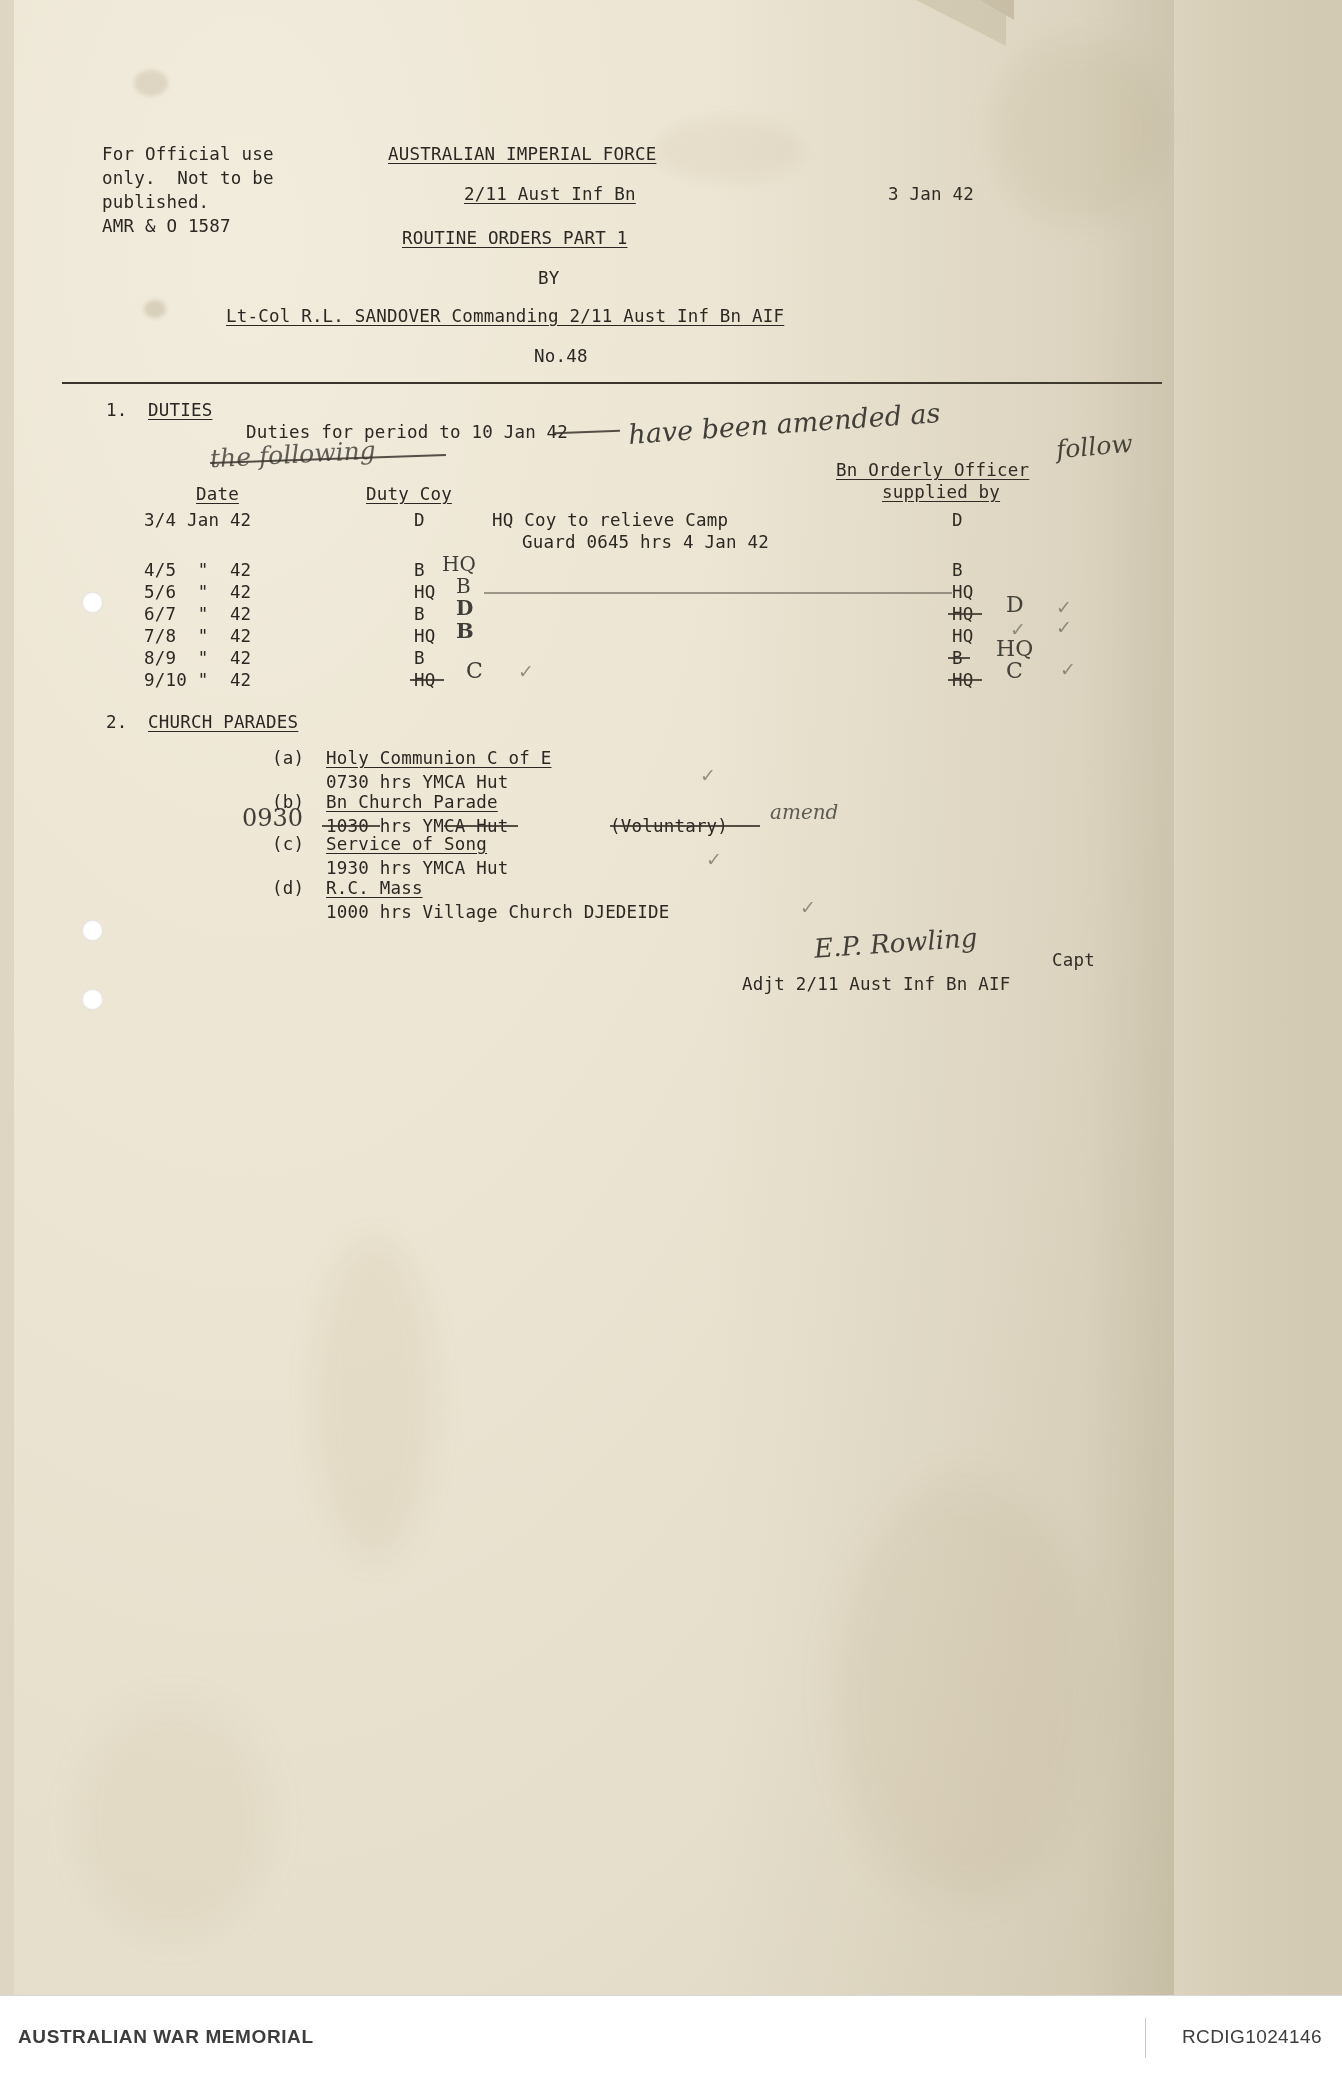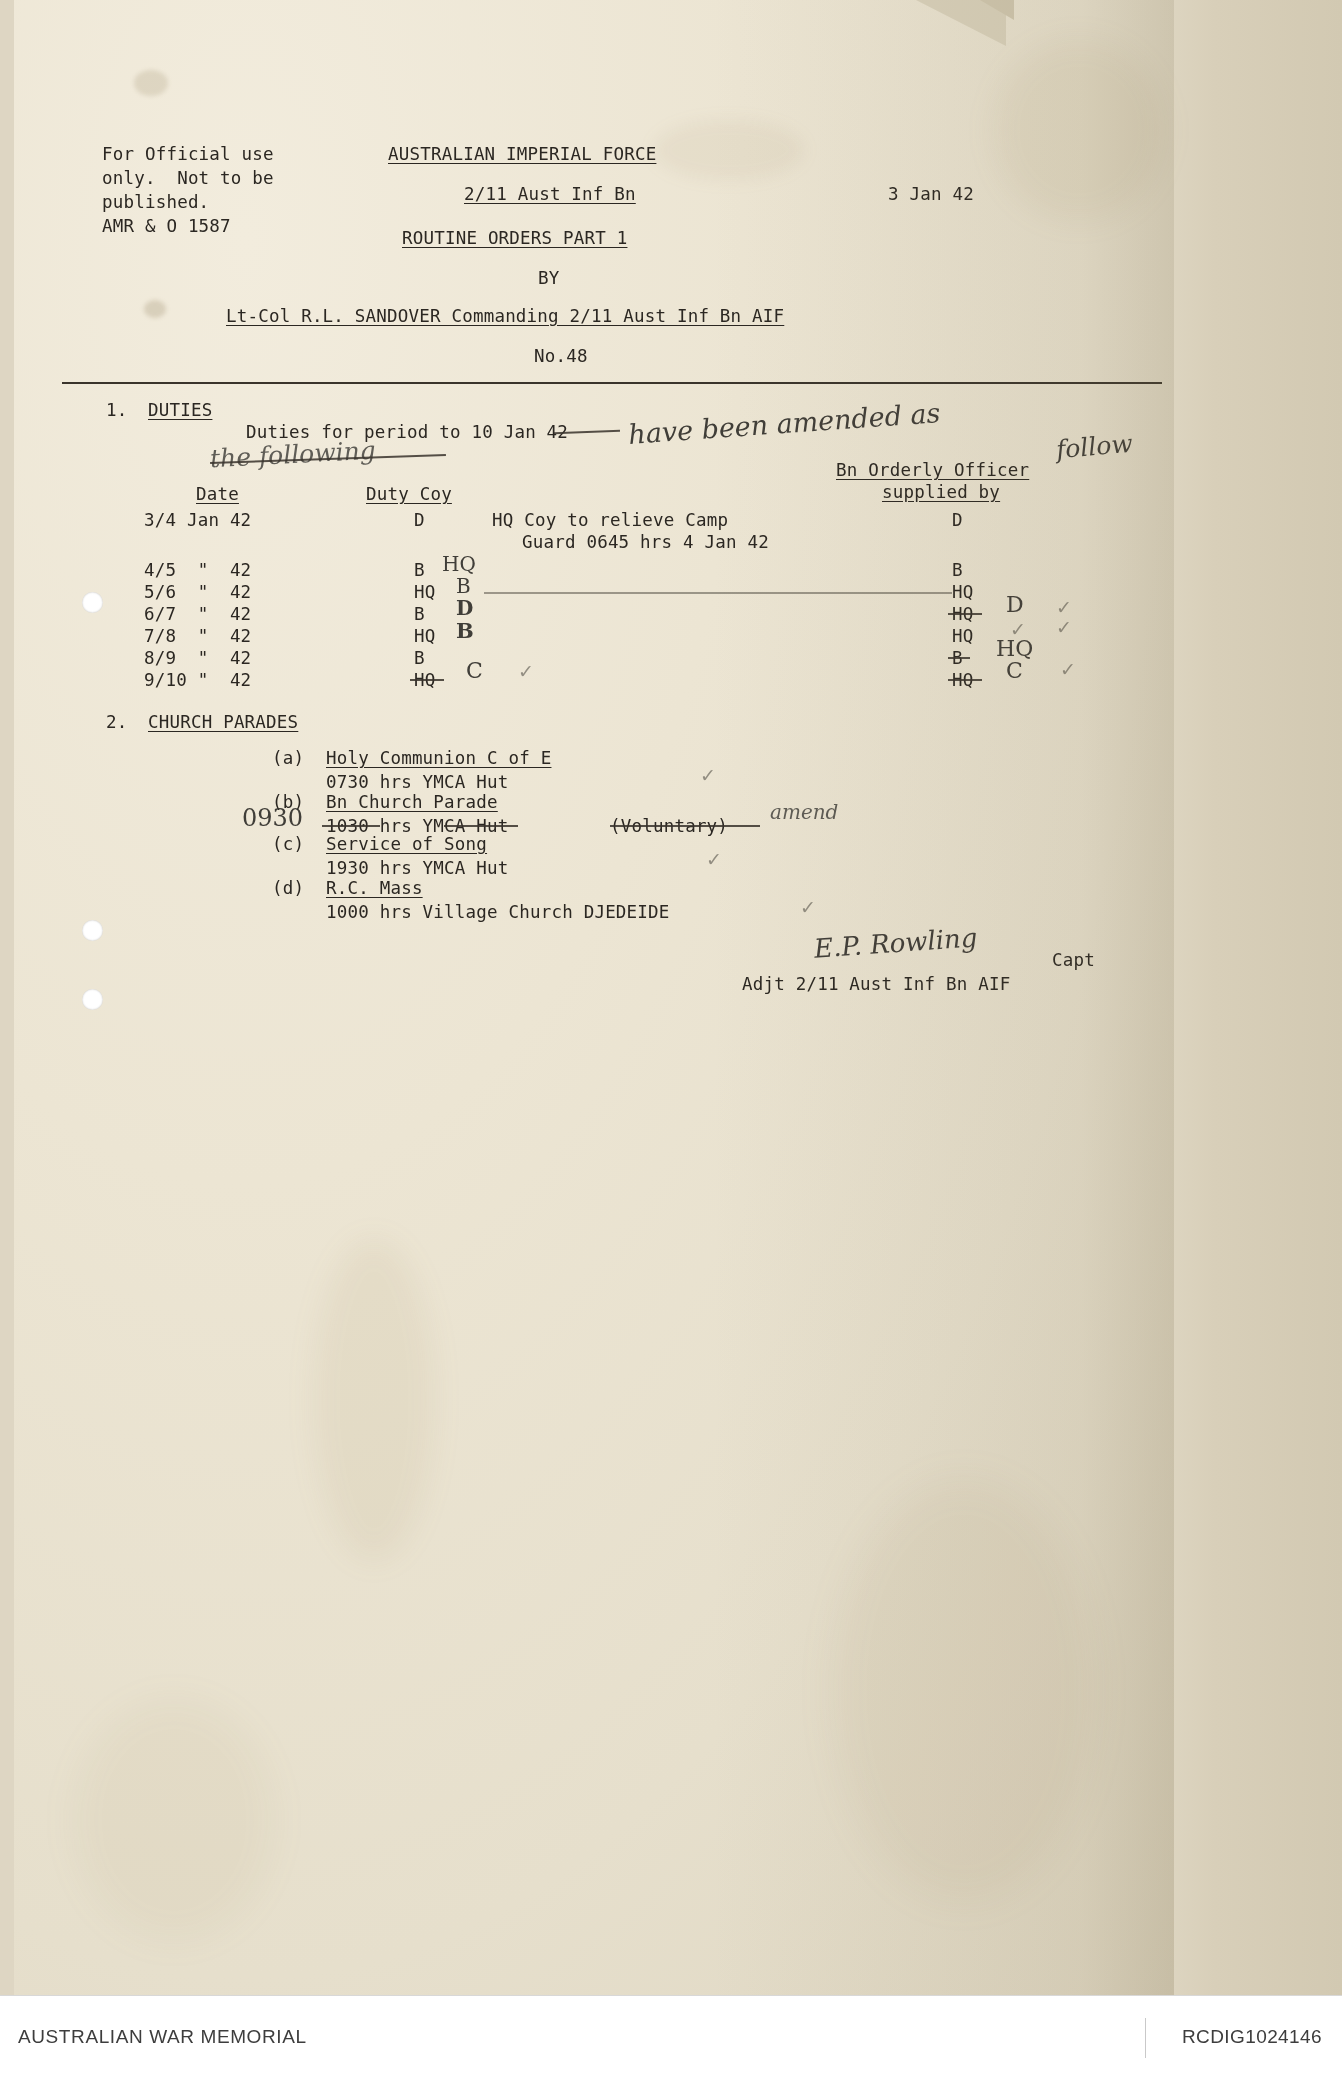--- a/index.html
+++ b/index.html
@@ -147,20 +147,21 @@
     border-top: 1px solid #d8d8d8;
   }
   .footer-left {
     position: absolute;
     left: 18px;
     top: 30px;
     font-family: "Liberation Sans", sans-serif;
     font-size: 19px;
     letter-spacing: 0.6px;
     color: #3d3d3d;
+    font-weight: bold;
   }
   .footer-right {
     position: absolute;
     right: 20px;
     top: 30px;
     font-family: "Liberation Sans", sans-serif;
     font-size: 19px;
     letter-spacing: 0.4px;
     color: #3d3d3d;
   }

